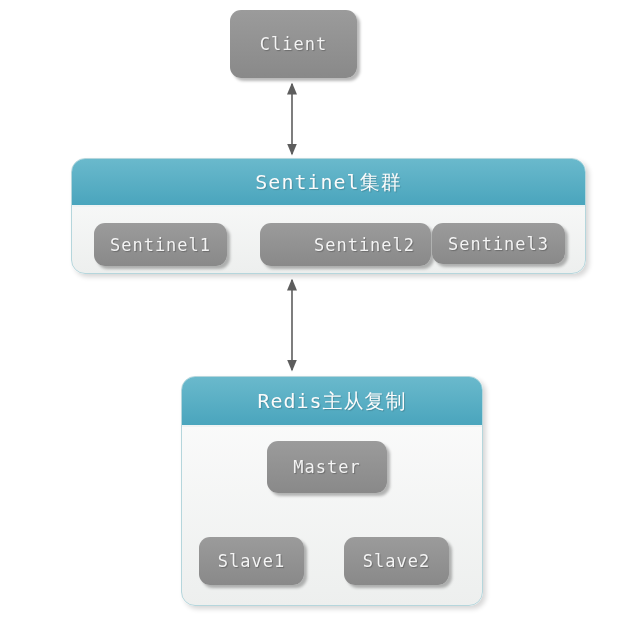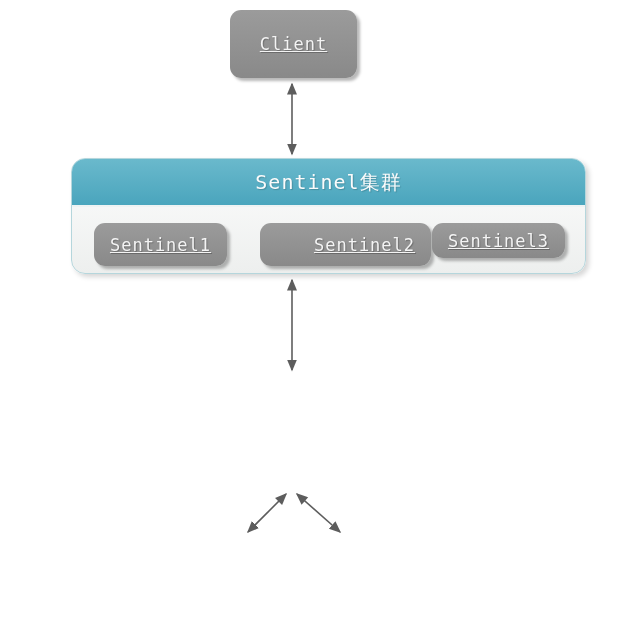--- a/index.html
+++ b/index.html
@@ -30,21 +30,20 @@
     color: #f4f4f4;
     border-radius: 11px;
     box-shadow: 3px 3px 3px rgba(0,0,0,0.28);
     display: flex;
     align-items: center;
     justify-content: center;
     font-size: 17px;
     letter-spacing: 1px;
     text-shadow: 1px 1px 1px rgba(0,0,0,0.25);
     white-space: nowrap;
-    text-decoration: underline;
   }
   
   .group {
     position: absolute;
     border: 1px solid #b5d6dc;
     border-radius: 14px;
     background: linear-gradient(#fdfdfd, #edefee);
     box-shadow: 3px 3px 5px rgba(0,0,0,0.16);
     overflow: hidden;
     box-sizing: border-box;
@@ -64,21 +63,21 @@
   .group-body {
     position: relative;
     width: 100%;
   }
   
   .node-client   { left: 230px; top: 10px;  width: 127px; height: 68px; }
   .group-sentinel{ left: 35px;  top: 158px; width: 515px; height: 116px; }
   .group-sentinel .group-header { height: 46px; }
   .node-sentinel1{ left: 22px;  top: 16px; width: 133px; height: 43px; }
   .node-sentinel2{ left: 188px; top: 16px; width: 133px; height: 43px; padding-left: 38px; }
-  .node-sentinel3{ left: 360px; top: 16px; width: 133px; height: 35px; }
+  .node-sentinel3{ left: 360px; top: 16px; width: 133px; height: 41px; }
   .group-redis   { left: 145px; top: 376px; width: 302px; height: 230px; }
   .group-redis .group-header { height: 48px; }
   .node-master   { left: 85px;  top: 14px;  width: 120px; height: 52px; }
   .node-slave1   { left: 17px;  top: 110px; width: 105px; height: 48px; }
   .node-slave2   { left: 162px; top: 110px; width: 105px; height: 48px; }
   .edge-line { stroke: #5d5d5d; stroke-width: 1.6; }
 </style>
 </head>
 <body>
 
@@ -103,14 +102,22 @@
 
   <div class="group group-sentinel">
     <div class="group-header">Sentinel集群</div>
     <div class="group-body">
       <div class="node node-sentinel1">Sentinel1</div>
       <div class="node node-sentinel2">Sentinel2</div>
       <div class="node node-sentinel3">Sentinel3</div>
     </div>
   </div>
 
+  <div class="group group-redis">
+    <div class="group-header">Redis主从复制</div>
+    <div class="group-body">
+      <div class="node node-master">Master</div>
+      <div class="node node-slave1">Slave1</div>
+      <div class="node node-slave2">Slave2</div>
+    </div>
+  </div>
 
 </div>
 
 </body></html>

